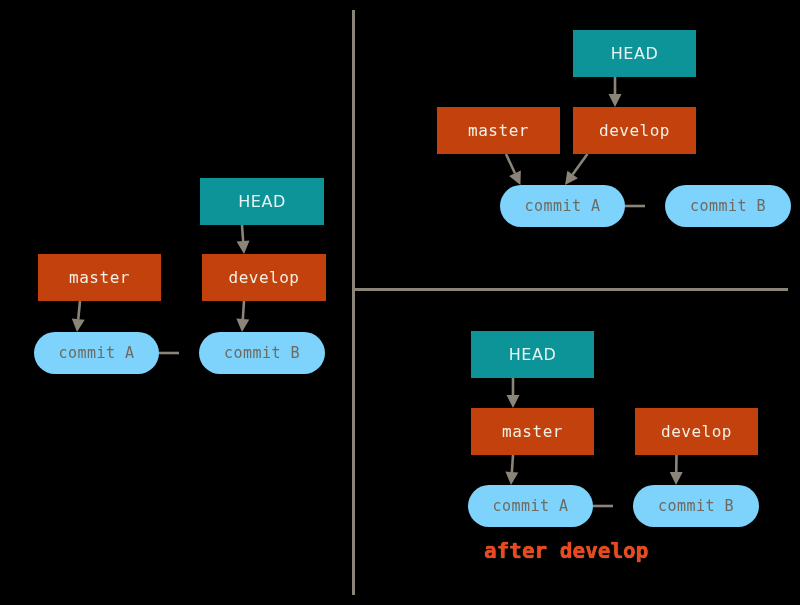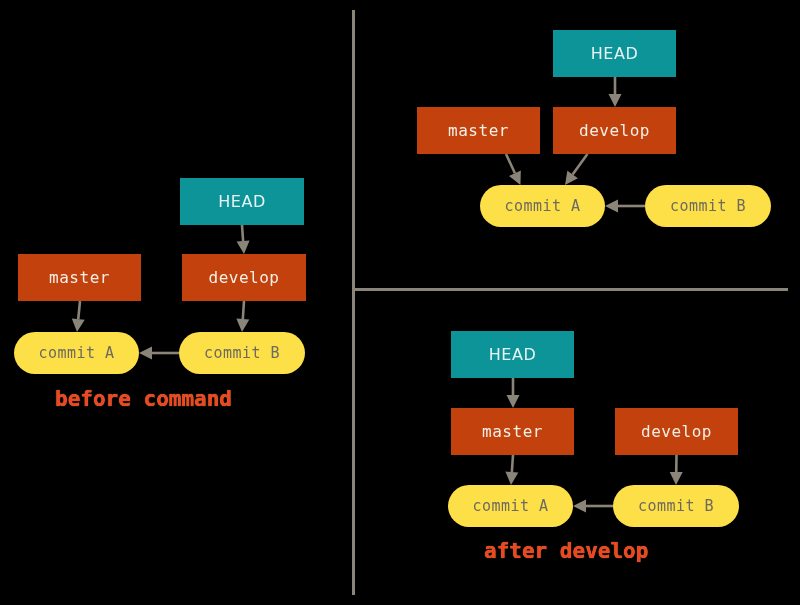--- a/index.html
+++ b/index.html
@@ -4,25 +4,25 @@
 <style>
   html,body{margin:0;padding:0;background:#000;}
   body{width:800px;height:605px;overflow:hidden;
        font-family:"DejaVu Sans Mono","Liberation Mono",monospace;}
   #stage{position:relative;width:800px;height:605px;background:#000;}
 
   .divider{position:absolute;background:#8A8578;}
 
   .node{position:absolute;display:flex;align-items:center;justify-content:center;
         box-sizing:border-box;font-family:"DejaVu Sans Mono","Liberation Mono",monospace;
-        font-size:16px;letter-spacing:0.5px;white-space:nowrap;}
+        font-size:16px;letter-spacing:0.5px;white-space:nowrap;margin-left:20px;}
   .node.branch{background:#c2410c;color:#F2F0E6;}
   .node.head{background:#0D9499;color:#E8F3F3;font-family:"DejaVu Sans","Liberation Sans",sans-serif;
              font-size:16px;letter-spacing:0.5px;}
-  .node.commit{background:#fde047;color:#6E6A60;border-radius:21px;font-size:15px;}
+  .node.commit{background:#7dd3fc;color:#6E6A60;border-radius:21px;font-size:15px;}
 
   .caption{position:absolute;color:#F04426;font-weight:bold;font-size:21px;
            font-family:"DejaVu Sans Mono","Liberation Mono",monospace;
            letter-spacing:0px;white-space:nowrap;
            text-shadow:0 0 1px #F0B020;}
 
   .arrow{position:absolute;overflow:visible;}
   .arrow line{stroke:#8A8578;stroke-width:2.6;}
   .arrow polygon{fill:#8A8578;}
 </style>
@@ -95,16 +95,15 @@
       <div class="node branch" style="left: 553px; top: 107px; width: 123px; height: 47px;">develop</div>
       <div class="node commit" style="left: 480px; top: 185px; width: 125px; height: 42px;">commit A</div>
       <div class="node commit" style="left: 645px; top: 185px; width: 126px; height: 42px;">commit B</div>
       <div class="node head" style="left: 451px; top: 331px; width: 123px; height: 47px;">HEAD</div>
       <div class="node branch" style="left: 451px; top: 408px; width: 123px; height: 47px;">master</div>
       <div class="node branch" style="left: 615px; top: 408px; width: 123px; height: 47px;">develop</div>
       <div class="node commit" style="left: 448px; top: 485px; width: 125px; height: 42px;">commit A</div>
       <div class="node commit" style="left: 613px; top: 485px; width: 126px; height: 42px;">commit B</div>
     </div>
 
-  <div class="caption" id="cap-0" style="left: 55px; top: 387px;">before command</div>
   <div class="caption" id="cap-2" style="left: 484px; top: 539px;">after develop</div>
 
 </div>
 
 </body></html>

